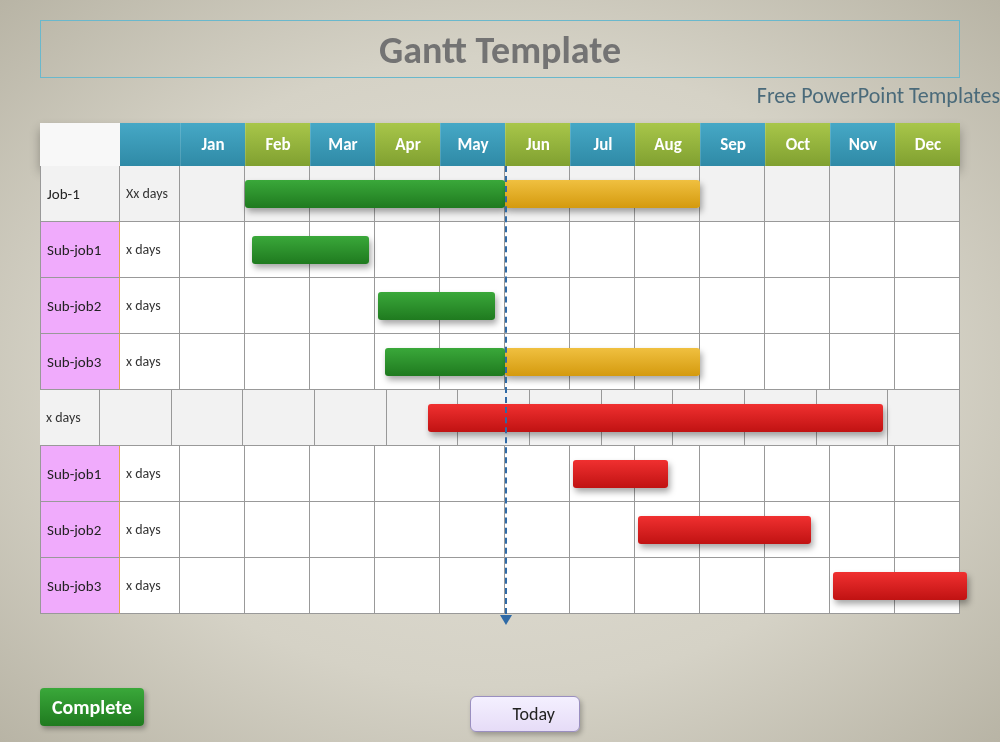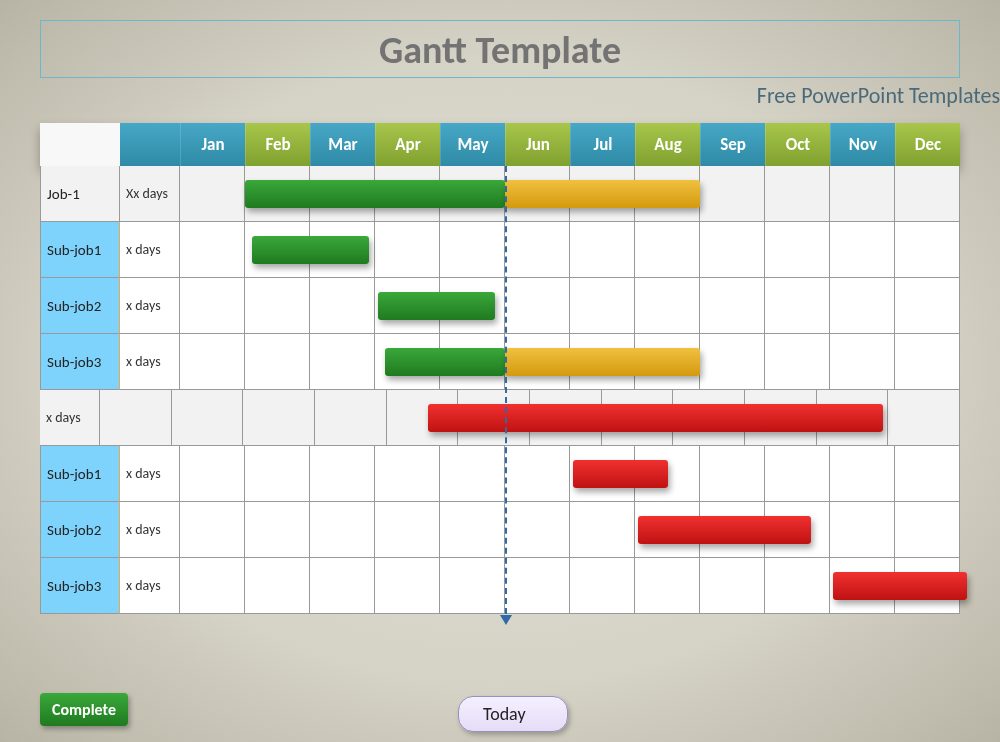--- a/index.html
+++ b/index.html
@@ -76,21 +76,21 @@
     width: 80px;
     flex: 0 0 80px;
     padding: 0 6px;
     display: flex;
     align-items: center;
     font-size: 15px;
     color: #222;
     border-bottom: 1px solid #999;
     border-right: 1px solid #e6a94b;
     border-left: 1px solid #999;
-    background: #7dd3fc;
+    background: #f0abfc;
   }
   .row.job .label { background: #f2f2f2; border-right: 1px solid #999;}
   .row .dur {
     width: 60px;
     flex: 0 0 60px;
     display: flex;
     align-items: center;
     padding: 0 6px;
     font-size: 14px;
     color: #333;
@@ -153,21 +153,21 @@
   .legend {
     position: absolute;
     left: 40px;
     bottom: 36px;
     display: flex;
     gap: 14px;
   }
   .legend .chip {
     color: #fff;
     font-weight: bold;
-    font-size: 16px;
+    font-size: 20px;
     padding: 7px 12px;
     border-radius: 4px;
     box-shadow: 2px 3px 5px rgba(0,0,0,0.3);
   }
   .chip.green  { background: linear-gradient(#3aa83a, #1f7a1f); }
   .chip.yellow { background: linear-gradient(#f0c040, #d49a0e); }
   .chip.red    { background: linear-gradient(#f03030, #c01212); }
 </style>
 </head>
 <body>
@@ -354,15 +354,15 @@
         </div>
         <div class="today-line" id="today-line" style="left: 465px; height: 448px;"></div>
     </div>
     <div class="today-arrow" id="today-arrow" style="left: 460px; top: 492px;"></div>
   </div>
 
   <div class="legend">
     <div class="chip green">Complete</div>
   </div>
 
-  <div class="today-btn" id="today-btn" style="left: 458px; bottom: 30px; width: 110px; text-align: left; border-radius: 15px;">Today</div>
+  <div class="today-btn" id="today-btn" style="left: 470px; bottom: 30px; width: 110px; text-align: right;">Today</div>
 
 </div>
 
 </body></html>

